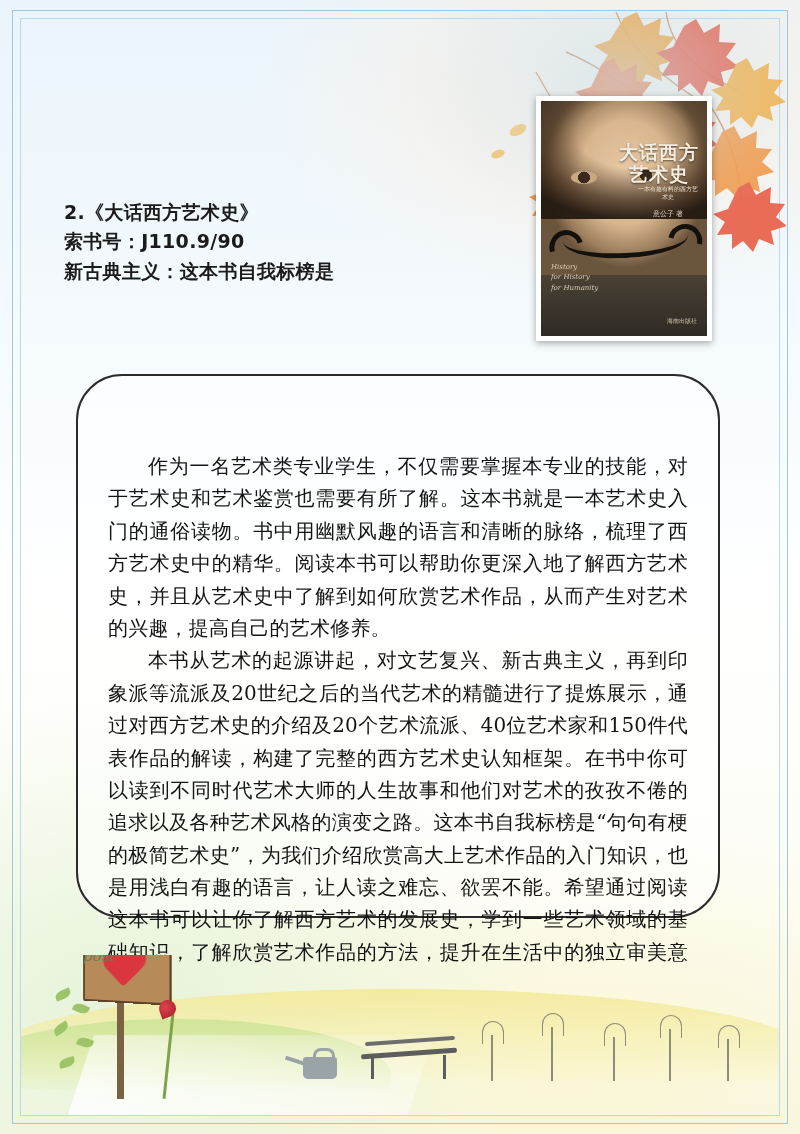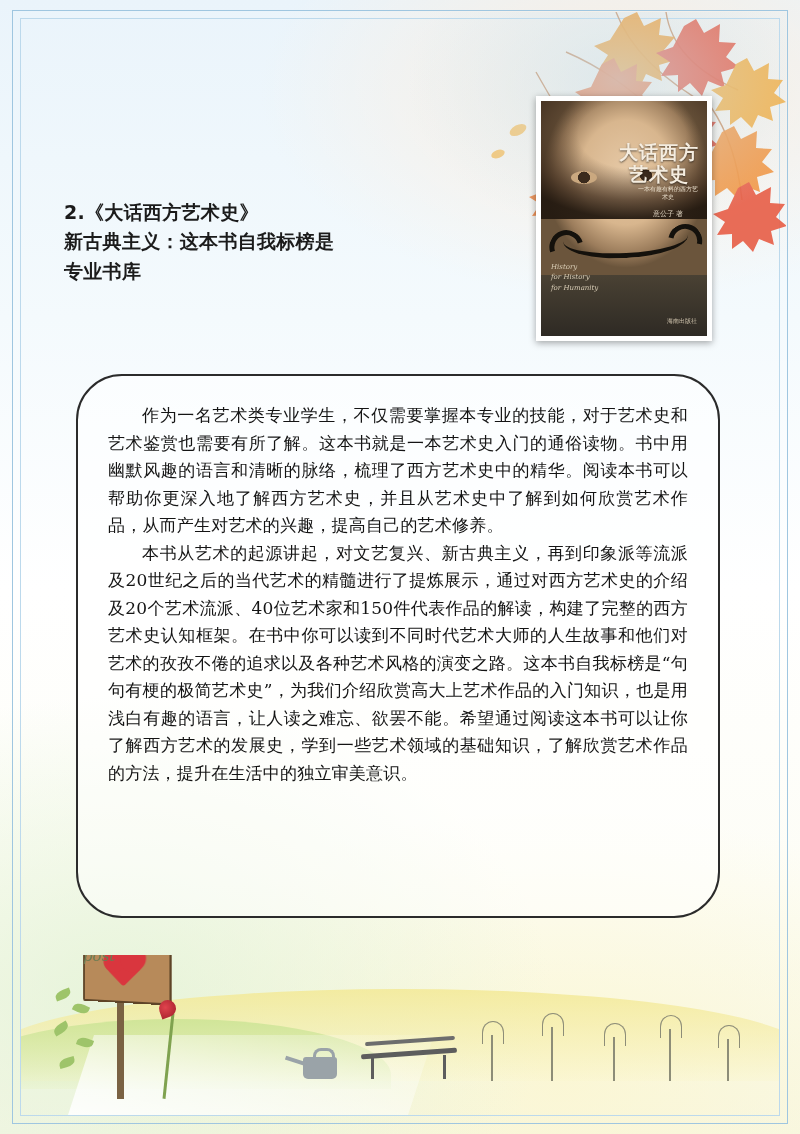--- a/index.html
+++ b/index.html
@@ -195,26 +195,27 @@
     width: 644px;
     height: 544px;
     border: 2px solid #2b2b2b;
     border-radius: 46px;
     background: rgba(255,255,255,0.55);
     box-sizing: border-box;
     padding: 26px 30px 20px 30px;
   }
   .body-text {
     font-family: "DejaVu Serif", "Liberation Serif", serif;
-    font-size: 17px;
+    font-size: 20px;
     line-height: 1.62;
     color: #141414;
     text-align: justify;
     text-justify: inter-ideograph;
     letter-spacing: 0.2px;
+    margin-top: 48px;
   }
   .body-text p {
     margin: 0;
     text-indent: 2em;
   }
 
   
   .ground {
     position: absolute;
     left: 21px;
@@ -440,23 +441,25 @@
       <div class="cover-sub">一本有趣有料的西方艺术史</div>
       <div class="cover-author">意公子 著</div>
       <div class="cover-bottom-en">History<br>for History<br>for Humanity</div>
       <div class="cover-pub">海南出版社</div>
     </div>
   </div>
 
   <div class="info-block">
     <div class="info-line">2.《大话西方艺术史》</div>
     <div class="info-line">
+      <span>索书号：</span><span>J110.9/90</span>
+    </div>
+    <div class="info-line">
       <span>新古典主义：</span><span>这本书自我标榜是</span>
     </div>
-    <div class="info-line">专业书库</div>
   </div>
 
   <div class="text-card">
     <div class="body-text">
       <p>作为一名艺术类专业学生，不仅需要掌握本专业的技能，对于艺术史和艺术鉴赏也需要有所了解。这本书就是一本艺术史入门的通俗读物。书中用幽默风趣的语言和清晰的脉络，梳理了西方艺术史中的精华。阅读本书可以帮助你更深入地了解西方艺术史，并且从艺术史中了解到如何欣赏艺术作品，从而产生对艺术的兴趣，提高自己的艺术修养。</p>
       <p>本书从艺术的起源讲起，对文艺复兴、新古典主义，再到印象派等流派及20世纪之后的当代艺术的精髓进行了提炼展示，通过对西方艺术史的介绍及20个艺术流派、40位艺术家和150件代表作品的解读，构建了完整的西方艺术史认知框架。在书中你可以读到不同时代艺术大师的人生故事和他们对艺术的孜孜不倦的追求以及各种艺术风格的演变之路。这本书自我标榜是“句句有梗的极简艺术史”，为我们介绍欣赏高大上艺术作品的入门知识，也是用浅白有趣的语言，让人读之难忘、欲罢不能。希望通过阅读这本书可以让你了解西方艺术的发展史，学到一些艺术领域的基础知识，了解欣赏艺术作品的方法，提升在生活中的独立审美意识。</p>
     </div>
   </div>
 
   <div class="ground">

